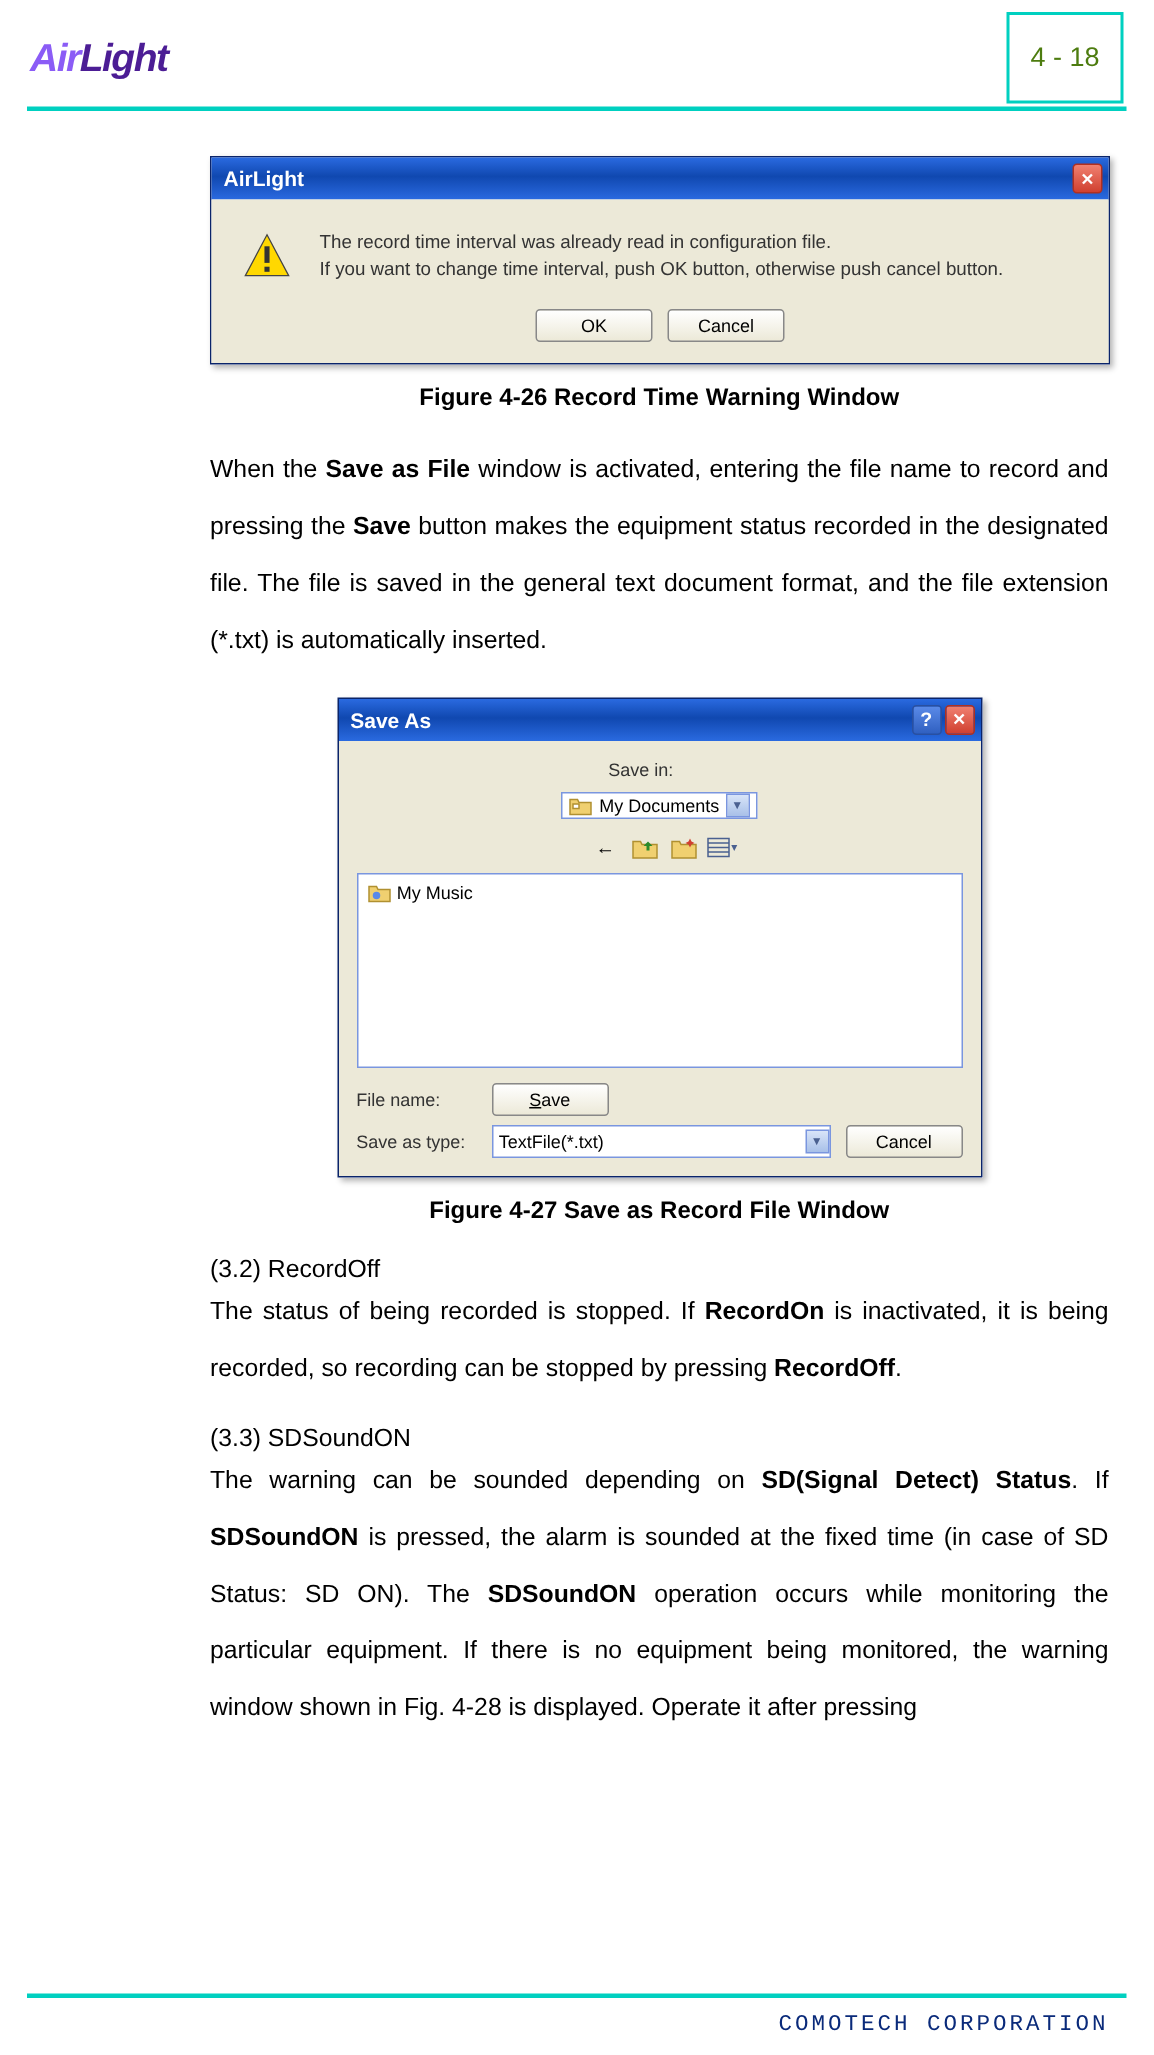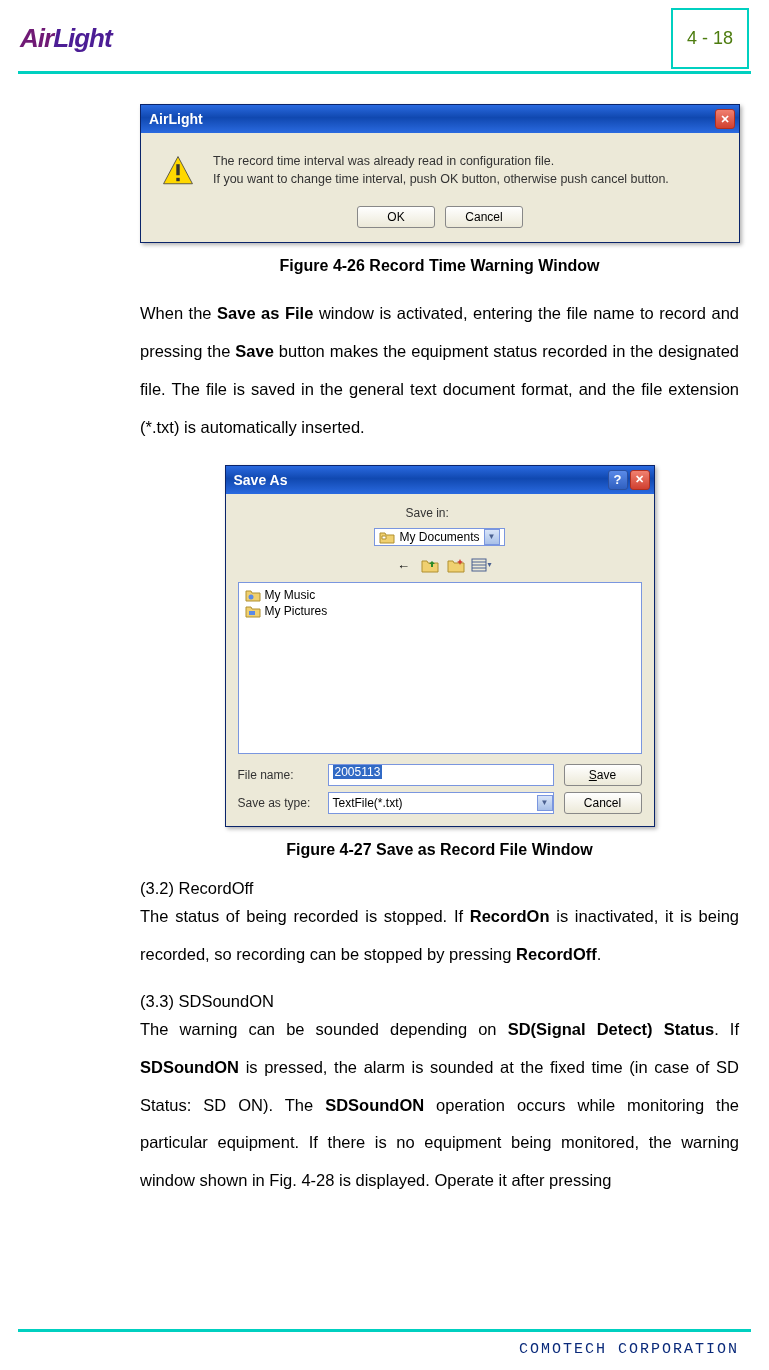--- a/index.html
+++ b/index.html
@@ -17,21 +17,21 @@
       justify-content: space-between;
       align-items: center;
       padding: 8px 20px 0 20px;
     }
     .logo {
       font-size: 26px;
       font-weight: bold;
       font-style: italic;
       letter-spacing: -1px;
     }
-    .logo-air { color: #701a75; }
+    .logo-air { color: #8b5cf6; }
     .logo-light { color: #4c1d95; }
     .page-num-box {
       border: 2px solid #00d0c0;
       padding: 18px 14px;
       color: #4d7c0f;
       font-size: 18px;
       font-weight: 500;
     }
     .header-rule {
       height: 3px;
@@ -219,21 +219,21 @@
       height: 22px;
       display: flex;
       align-items: center;
       justify-content: center;
       font-size: 13px;
       cursor: pointer;
     }
     .file-area {
       background: white;
       border: 1px solid #7a96df;
-      height: 172px;
+      height: 130px;
       padding: 4px;
       font-size: 12px;
     }
     .file-item {
       display: flex;
       align-items: center;
       gap: 4px;
       padding: 1px 2px;
     }
     .bottom-rows {
@@ -395,34 +395,24 @@
         </div>
       </div>
       <div class="file-area">
         <div class="file-item">
           <svg class="folder-ico" viewBox="0 0 16 14">
               <path fill="#f0d070" stroke="#b09030" d="M1 3h5l1 2h8v8H1z"></path>
               <circle cx="6" cy="9" r="2.5" fill="#5a8ae8"></circle>
             </svg>
           <span>My Music</span>
         </div>
-        <div class="file-item">
-          <svg class="folder-ico" viewBox="0 0 16 14">
-              <path fill="#f0d070" stroke="#b09030" d="M1 3h5l1 2h8v8H1z"></path>
-              <rect x="4" y="7" width="6" height="4" fill="#5a8ae8"></rect>
-            </svg>
-          <span>My Pictures</span>
-        </div>
       </div>
       <div class="bottom-rows">
         <div class="bottom-row">
           <span class="lbl2">File name:</span>
-          <div class="text-input">
-            <span class="filename-val">2005113</span>
-          </div>
           <div class="action-btn"><u>S</u><span>ave</span></div>
         </div>
         <div class="bottom-row">
           <span class="lbl2">Save as type:</span>
           <div class="combo-input">
             <span style="flex:1;">TextFile(*.txt)</span>
             <div class="combo-arrow">▼</div>
           </div>
           <div class="action-btn">Cancel</div>
         </div>

